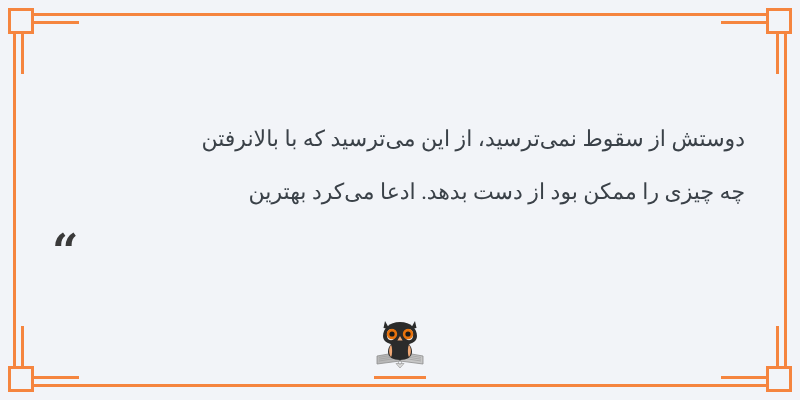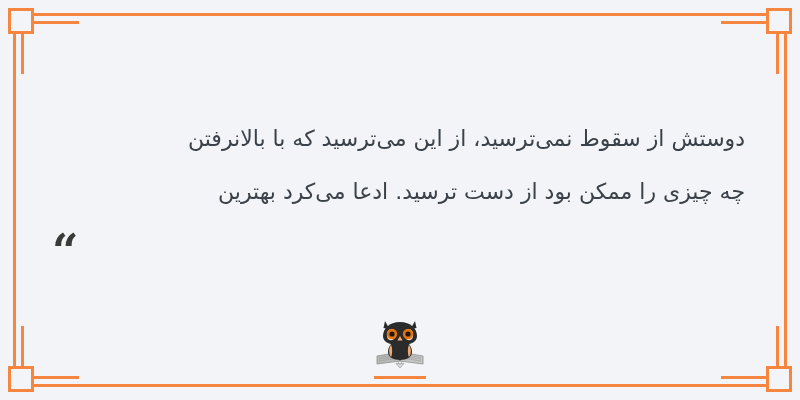--- a/index.html
+++ b/index.html
@@ -57,20 +57,21 @@
     text-align:right;
     direction:rtl;
   }
   .quote-line{
     color:#3a4148;
     font-size:22px;
     line-height:53px;
     font-weight:400;
     white-space:nowrap;
     letter-spacing:0px;
+    font-family:Liberation Serif, serif;
   }
 
   #quote-mark{
     position:absolute;
     left:52px; top:228px;
     color:#3a3a3a;
     font-family:"DejaVu Serif","Liberation Serif",serif;
     font-size:46px;
     font-weight:700;
     line-height:1;
@@ -109,21 +110,21 @@
   <div class="vline" id="line-left-long"></div>
   <div class="vline" id="line-left-stub-t"></div>
   <div class="vline" id="line-left-stub-b"></div>
 
   <div class="vline" id="line-right-long"></div>
   <div class="vline" id="line-right-stub-t"></div>
   <div class="vline" id="line-right-stub-b"></div>
 
   <div id="quote-block">
     <div class="quote-line">دوستش از سقوط نمی‌ترسید، از این می‌ترسید که با بالانرفتن</div>
-    <div class="quote-line">چه چیزی را ممکن بود از دست ترسید. ادعا می‌کرد بهترین</div>
+    <div class="quote-line">چه چیزی را ممکن بود از دست بدهد. ادعا می‌کرد بهترین</div>
   </div>
 
   <div id="quote-mark">“</div>
 
   <div id="logo">
     <svg viewBox="0 0 56 58" width="56" height="58" xmlns="http://www.w3.org/2000/svg">
 
       <g>
         <path d="M28 40 L5 44 L5 52 L28 49 Z" fill="#b8b8b8" stroke="#8e8e8e" stroke-width="0.8"></path>
         <path d="M28 40 L51 44 L51 52 L28 49 Z" fill="#c6c6c6" stroke="#8e8e8e" stroke-width="0.8"></path>

